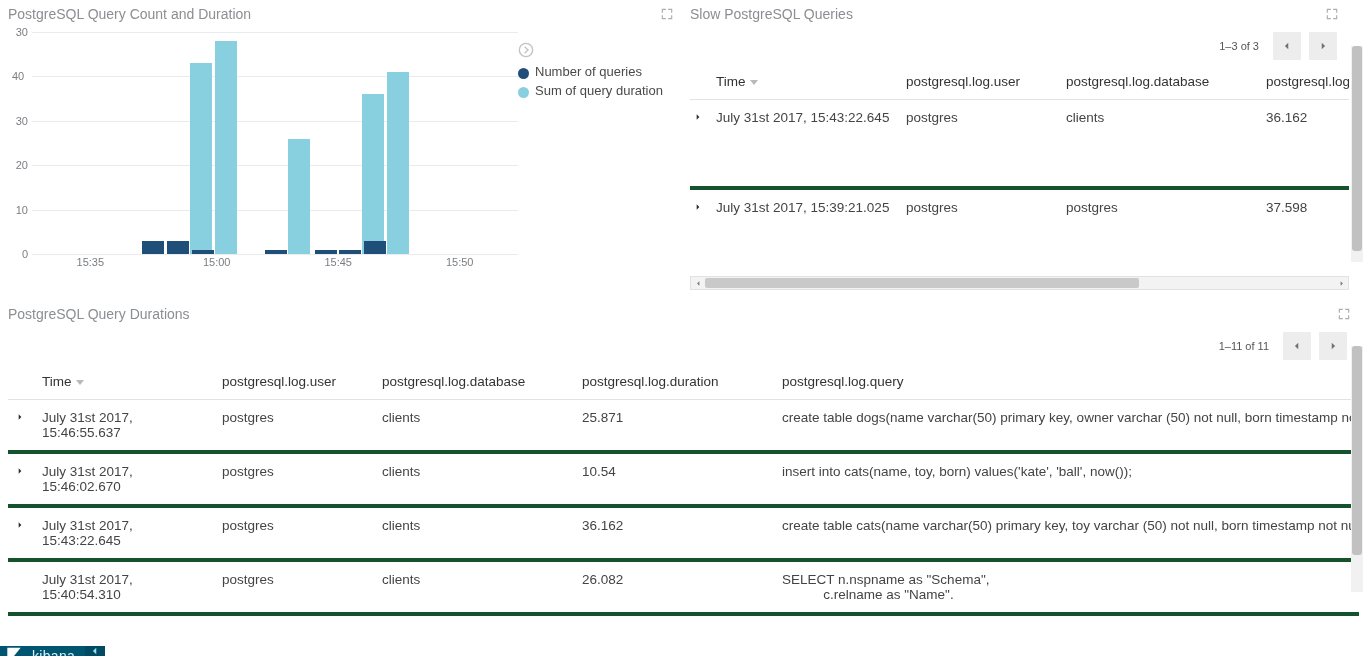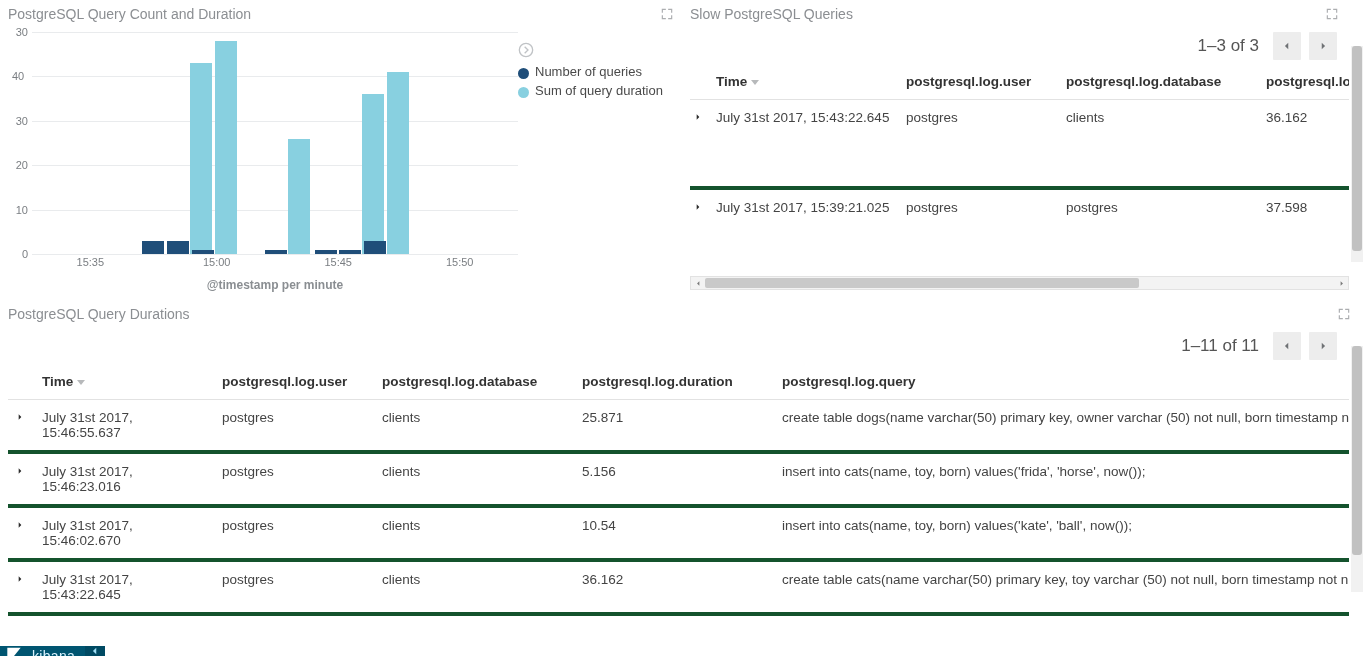--- a/index.html
+++ b/index.html
@@ -22,26 +22,26 @@
   .y-tick { position: absolute; right: 0; font-size: 11px; color: #7a7e82; text-align: right; width: 20px; transform: translateY(-50%); }
   .plot { position: absolute; left: 24px; right: 0; top: 10px; bottom: 40px; }
   .grid-line { position: absolute; left: 0; right: 0; height: 1px; background: #e9ebed; }
   .bar { position: absolute; bottom: 0; }
   .x-axis { position: absolute; left: 24px; right: 0; bottom: 22px; height: 16px; }
   .x-tick { position: absolute; font-size: 11px; color: #7a7e82; transform: translateX(-50%); }
   .x-label { position: absolute; left: 24px; right: 0; bottom: 2px; text-align: center; font-size: 12px; font-weight: 600; color: #8a8e92; }
 
   
   .pager-bar { display: flex; justify-content: flex-end; align-items: center; padding: 10px 12px 6px 0; gap: 8px; }
-  .pager-text { font-size: 17px; color: #555; margin-right: 6px; }
+  .pager-text { font-size: 11px; color: #555; margin-right: 6px; }
   .pager-btn { width: 28px; height: 28px; background: #ededed; border: none; border-radius: 1px; display: flex; align-items: center; justify-content: center; cursor: pointer; }
   .pager-btn svg { width: 10px; height: 10px; fill: #6f7275; }
   .tbl-scroll { overflow-x: auto; }
   .tbl { width: 100%; border-collapse: collapse; table-layout: fixed; }
-  .tbl th { text-align: left; font-size: 13.5px; font-weight: 700; color: #333; padding: 8px 10px 10px 0; border-bottom: 1px solid #e2e2e2; white-space: nowrap; }
+  .tbl th { text-align: left; font-size: 13.5px; font-weight: 400; color: #333; padding: 8px 10px 10px 0; border-bottom: 1px solid #e2e2e2; white-space: nowrap; }
   .sort-caret { display:inline-block; margin-left:4px; width:0; height:0; border-left:4px solid transparent; border-right:4px solid transparent; border-top:5px solid #b7b9bb; vertical-align: middle;}
   .tbl td { font-size: 13.5px; color: #444; padding: 10px 10px 10px 0; border-bottom: 4px solid #14532d; vertical-align: top; }
   .expand-cell { width: 26px; text-align: center; }
   .expand-cell svg { width: 8px; height: 10px; fill: #2b2b2b; }
   .slow-scroll { height: 206px; overflow-y: auto; }
 
   
   .fake-scroll { height: 14px; background: #f3f3f3; border: 1px solid #e2e2e2; position: relative; margin-top: 4px; }
   .fake-thumb { position: absolute; top: 1px; bottom: 1px; background: #c9c9c9; border-radius: 2px; }
   .fake-arr { position:absolute; top:0; bottom:0; width:14px; display:flex; align-items:center; justify-content:center;}
@@ -104,21 +104,20 @@
               <div class="bar" title="Sum of query duration: 36" style="width: 22px; left: 330.362px; height: 72%; background: rgb(136, 208, 224);"></div>
               <div class="bar" title="Number of queries: 3" style="width: 22px; left: 332.002px; height: 6%; background: rgb(31, 78, 121);"></div>
               <div class="bar" title="Sum of query duration: 41" style="width: 22px; left: 355.002px; height: 82%; background: rgb(136, 208, 224);"></div>
             </div>
           <div class="x-axis" id="x-axis">
               <div class="x-tick" style="left: 58.32px;">15:35</div>
               <div class="x-tick" style="left: 184.68px;">15:00</div>
               <div class="x-tick" style="left: 306.18px;">15:45</div>
               <div class="x-tick" style="left: 427.68px;">15:50</div>
             </div>
-          <div class="x-label">@timestamp per minute</div>
         </div>
         <div class="chart-legend">
           <div class="legend-toggle">
             <svg viewBox="0 0 24 24">
                 <circle cx="12" cy="12" r="10" fill="none" stroke="#c0c3c6" stroke-width="2"></circle>
                 <path d="M10 7l5 5-5 5" fill="none" stroke="#c0c3c6" stroke-width="2"></path>
               </svg>
           </div>
           <div class="legend-row">
             <span class="swatch" id="swatch-a" style="background: rgb(31, 78, 121);"></span>
@@ -217,21 +216,21 @@
 
   <div class="panel" style="grid-column:1 / span 2; padding-right:0;">
     <div class="panel-title-bar" style="padding-right:12px;">
       <span>PostgreSQL Query Durations</span>
       <span class="ico">
         <svg viewBox="0 0 24 24">
             <path d="M3 3h7v2H5v5H3V3zm18 0v7h-2V5h-5V3h7zM3 21v-7h2v5h5v2H3zm18 0h-7v-2h5v-5h2v7z"></path>
           </svg>
       </span>
     </div>
-    <div class="panel-body" style="padding-right:14px;">
+    <div class="panel-body" style="padding-right:4px;">
       <div class="right-edge-bar">
         <div class="right-edge-thumb" style="top:0;height:85%;"></div>
       </div>
       <div class="pager-bar">
         <span class="pager-text">1–11 of 11</span>
         <button class="pager-btn">
             <svg viewBox="0 0 24 24">
               <path d="M15 4l-8 8 8 8"></path>
             </svg>
           </button>
@@ -271,32 +270,20 @@
                 <td>clients</td>
                 <td>25.871</td>
                 <td>
                   <div class="query-pre">create table dogs(name varchar(50) primary key, owner varchar (50) not null, born timestamp not null);</div>
                 </td>
               </tr>
               <tr>
                 <td class="expand-cell"><svg viewBox="0 0 24 24">
                     <path d="M8 4l8 8-8 8"></path>
                   </svg></td>
-                <td>July 31st 2017, 15:46:23.016</td>
-                <td>postgres</td>
-                <td>clients</td>
-                <td>5.156</td>
-                <td>
-                  <div class="query-pre">insert into cats(name, toy, born) values('frida', 'horse', now());</div>
-                </td>
-              </tr>
-              <tr>
-                <td class="expand-cell"><svg viewBox="0 0 24 24">
-                    <path d="M8 4l8 8-8 8"></path>
-                  </svg></td>
                 <td>July 31st 2017, 15:46:02.670</td>
                 <td>postgres</td>
                 <td>clients</td>
                 <td>10.54</td>
                 <td>
                   <div class="query-pre">insert into cats(name, toy, born) values('kate', 'ball', now());</div>
                 </td>
               </tr>
               <tr>
                 <td class="expand-cell"><svg viewBox="0 0 24 24">

